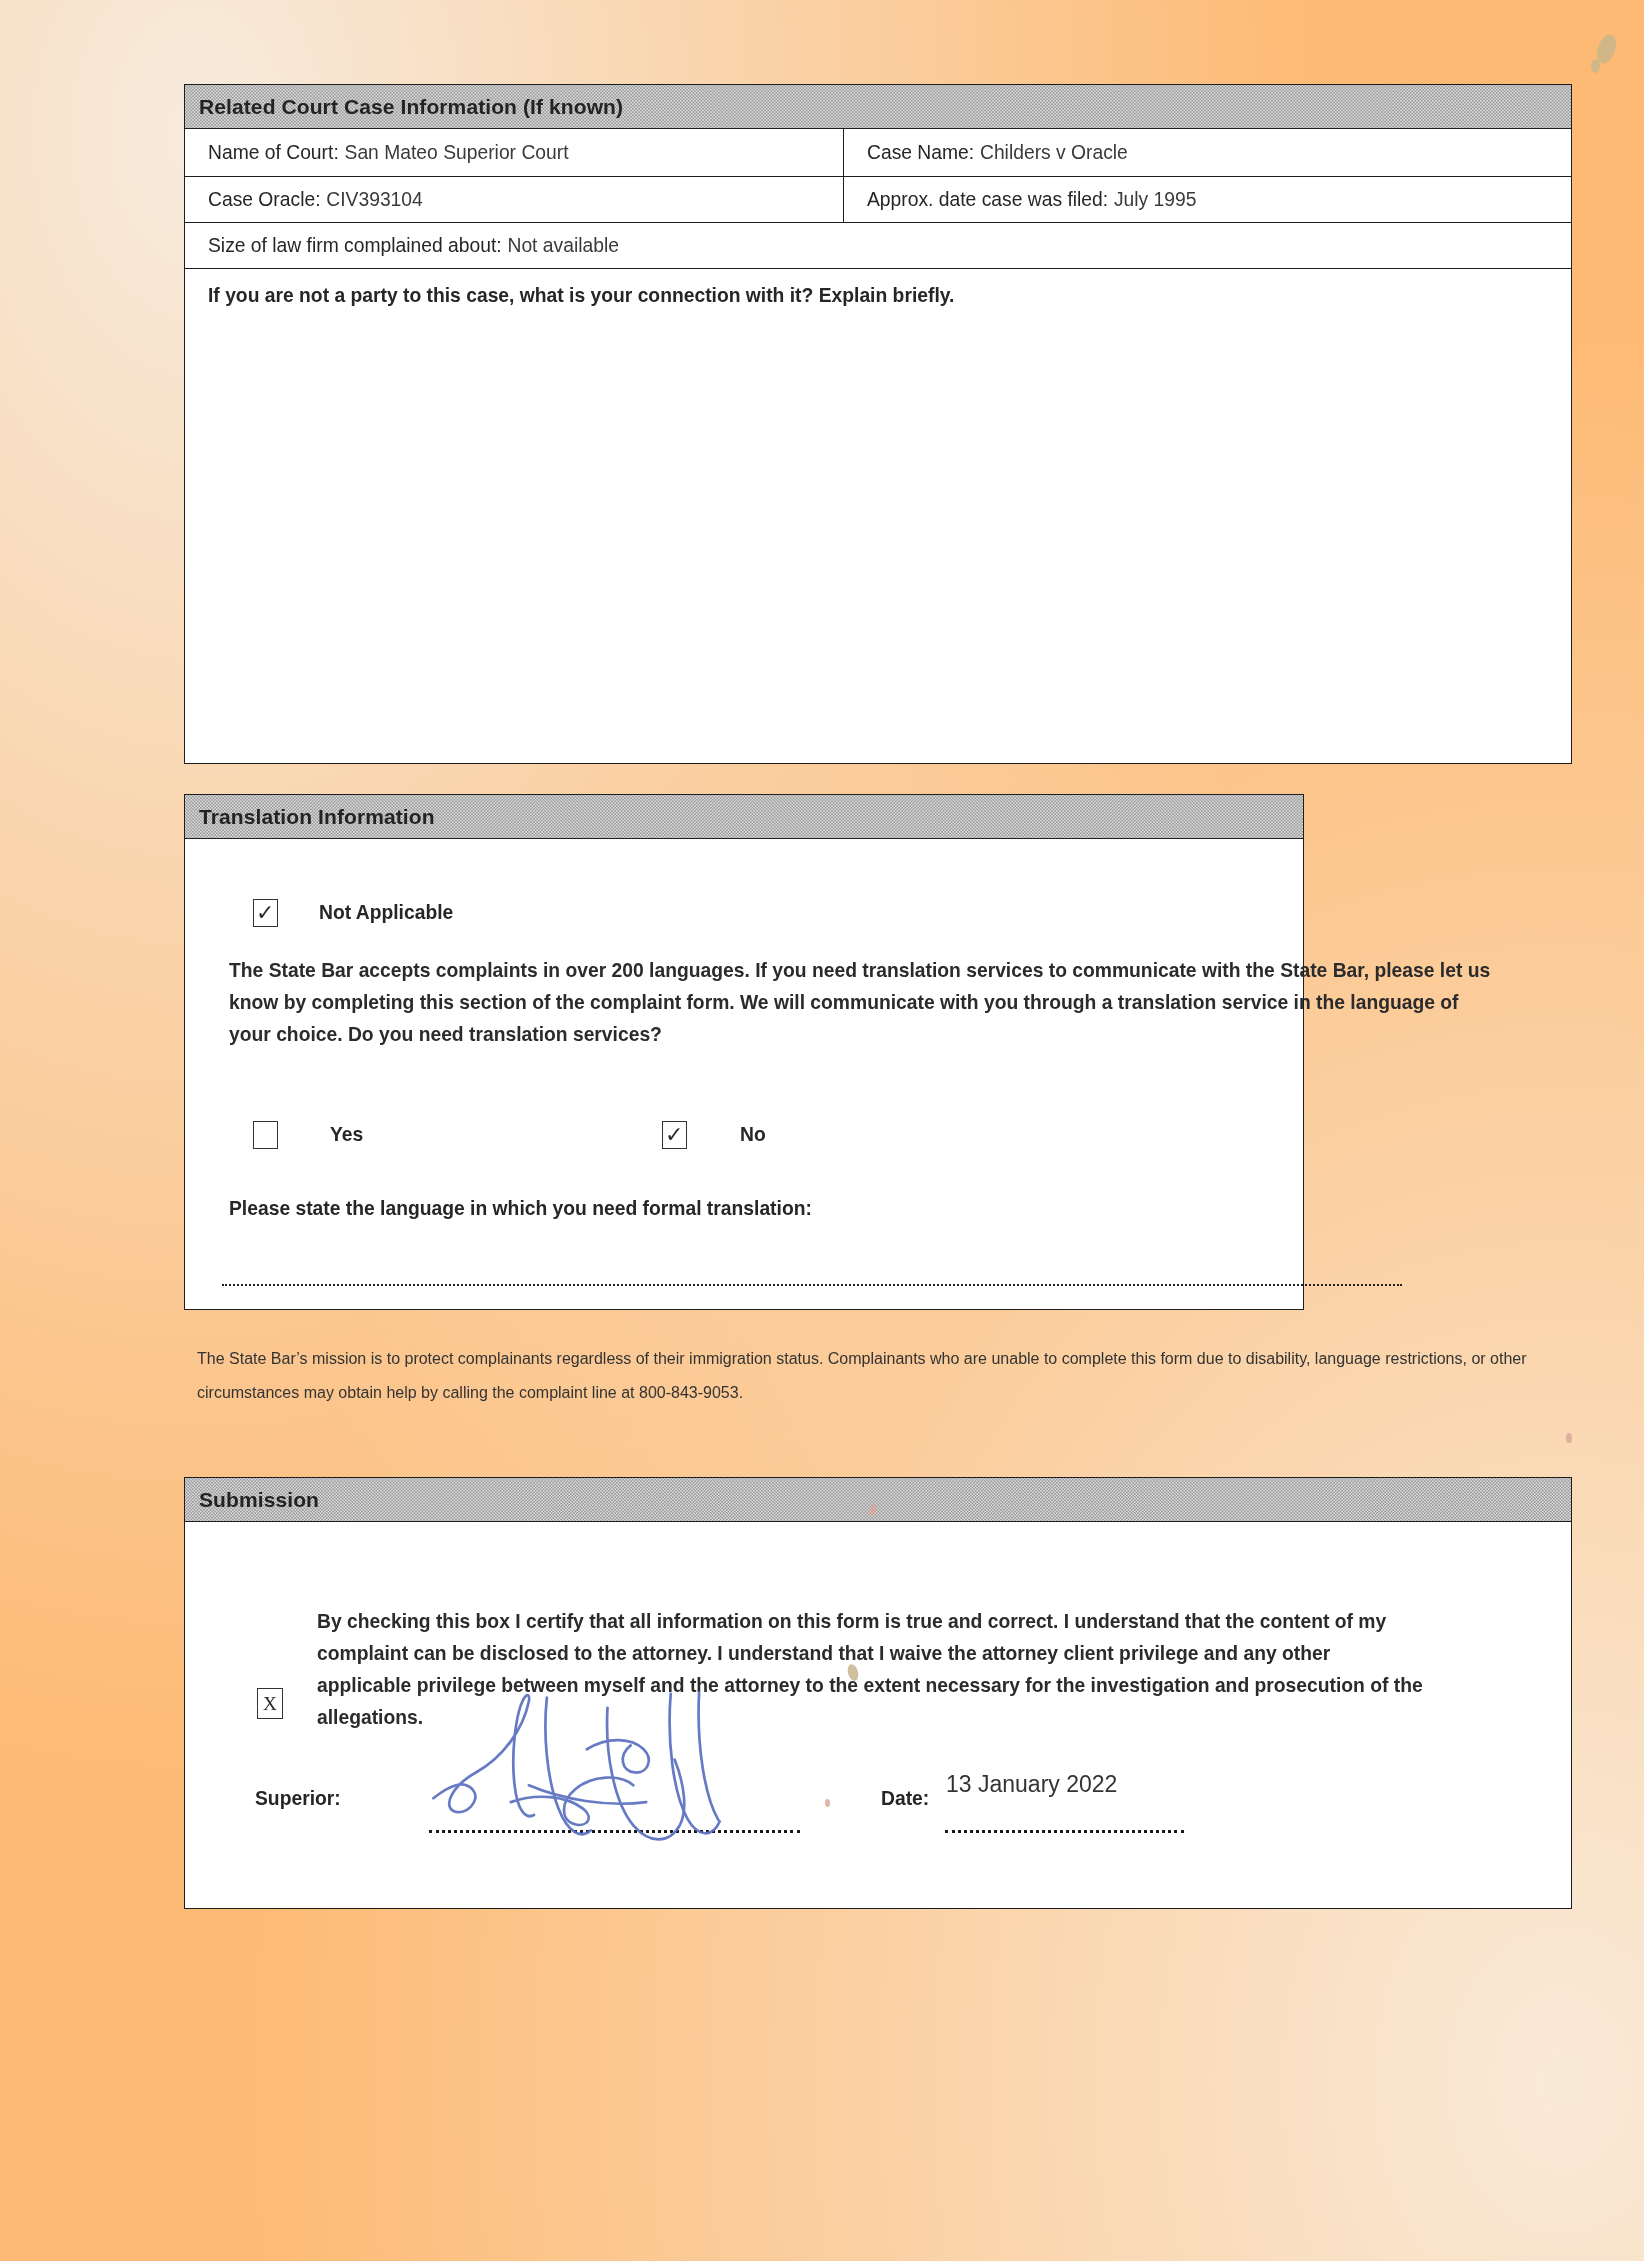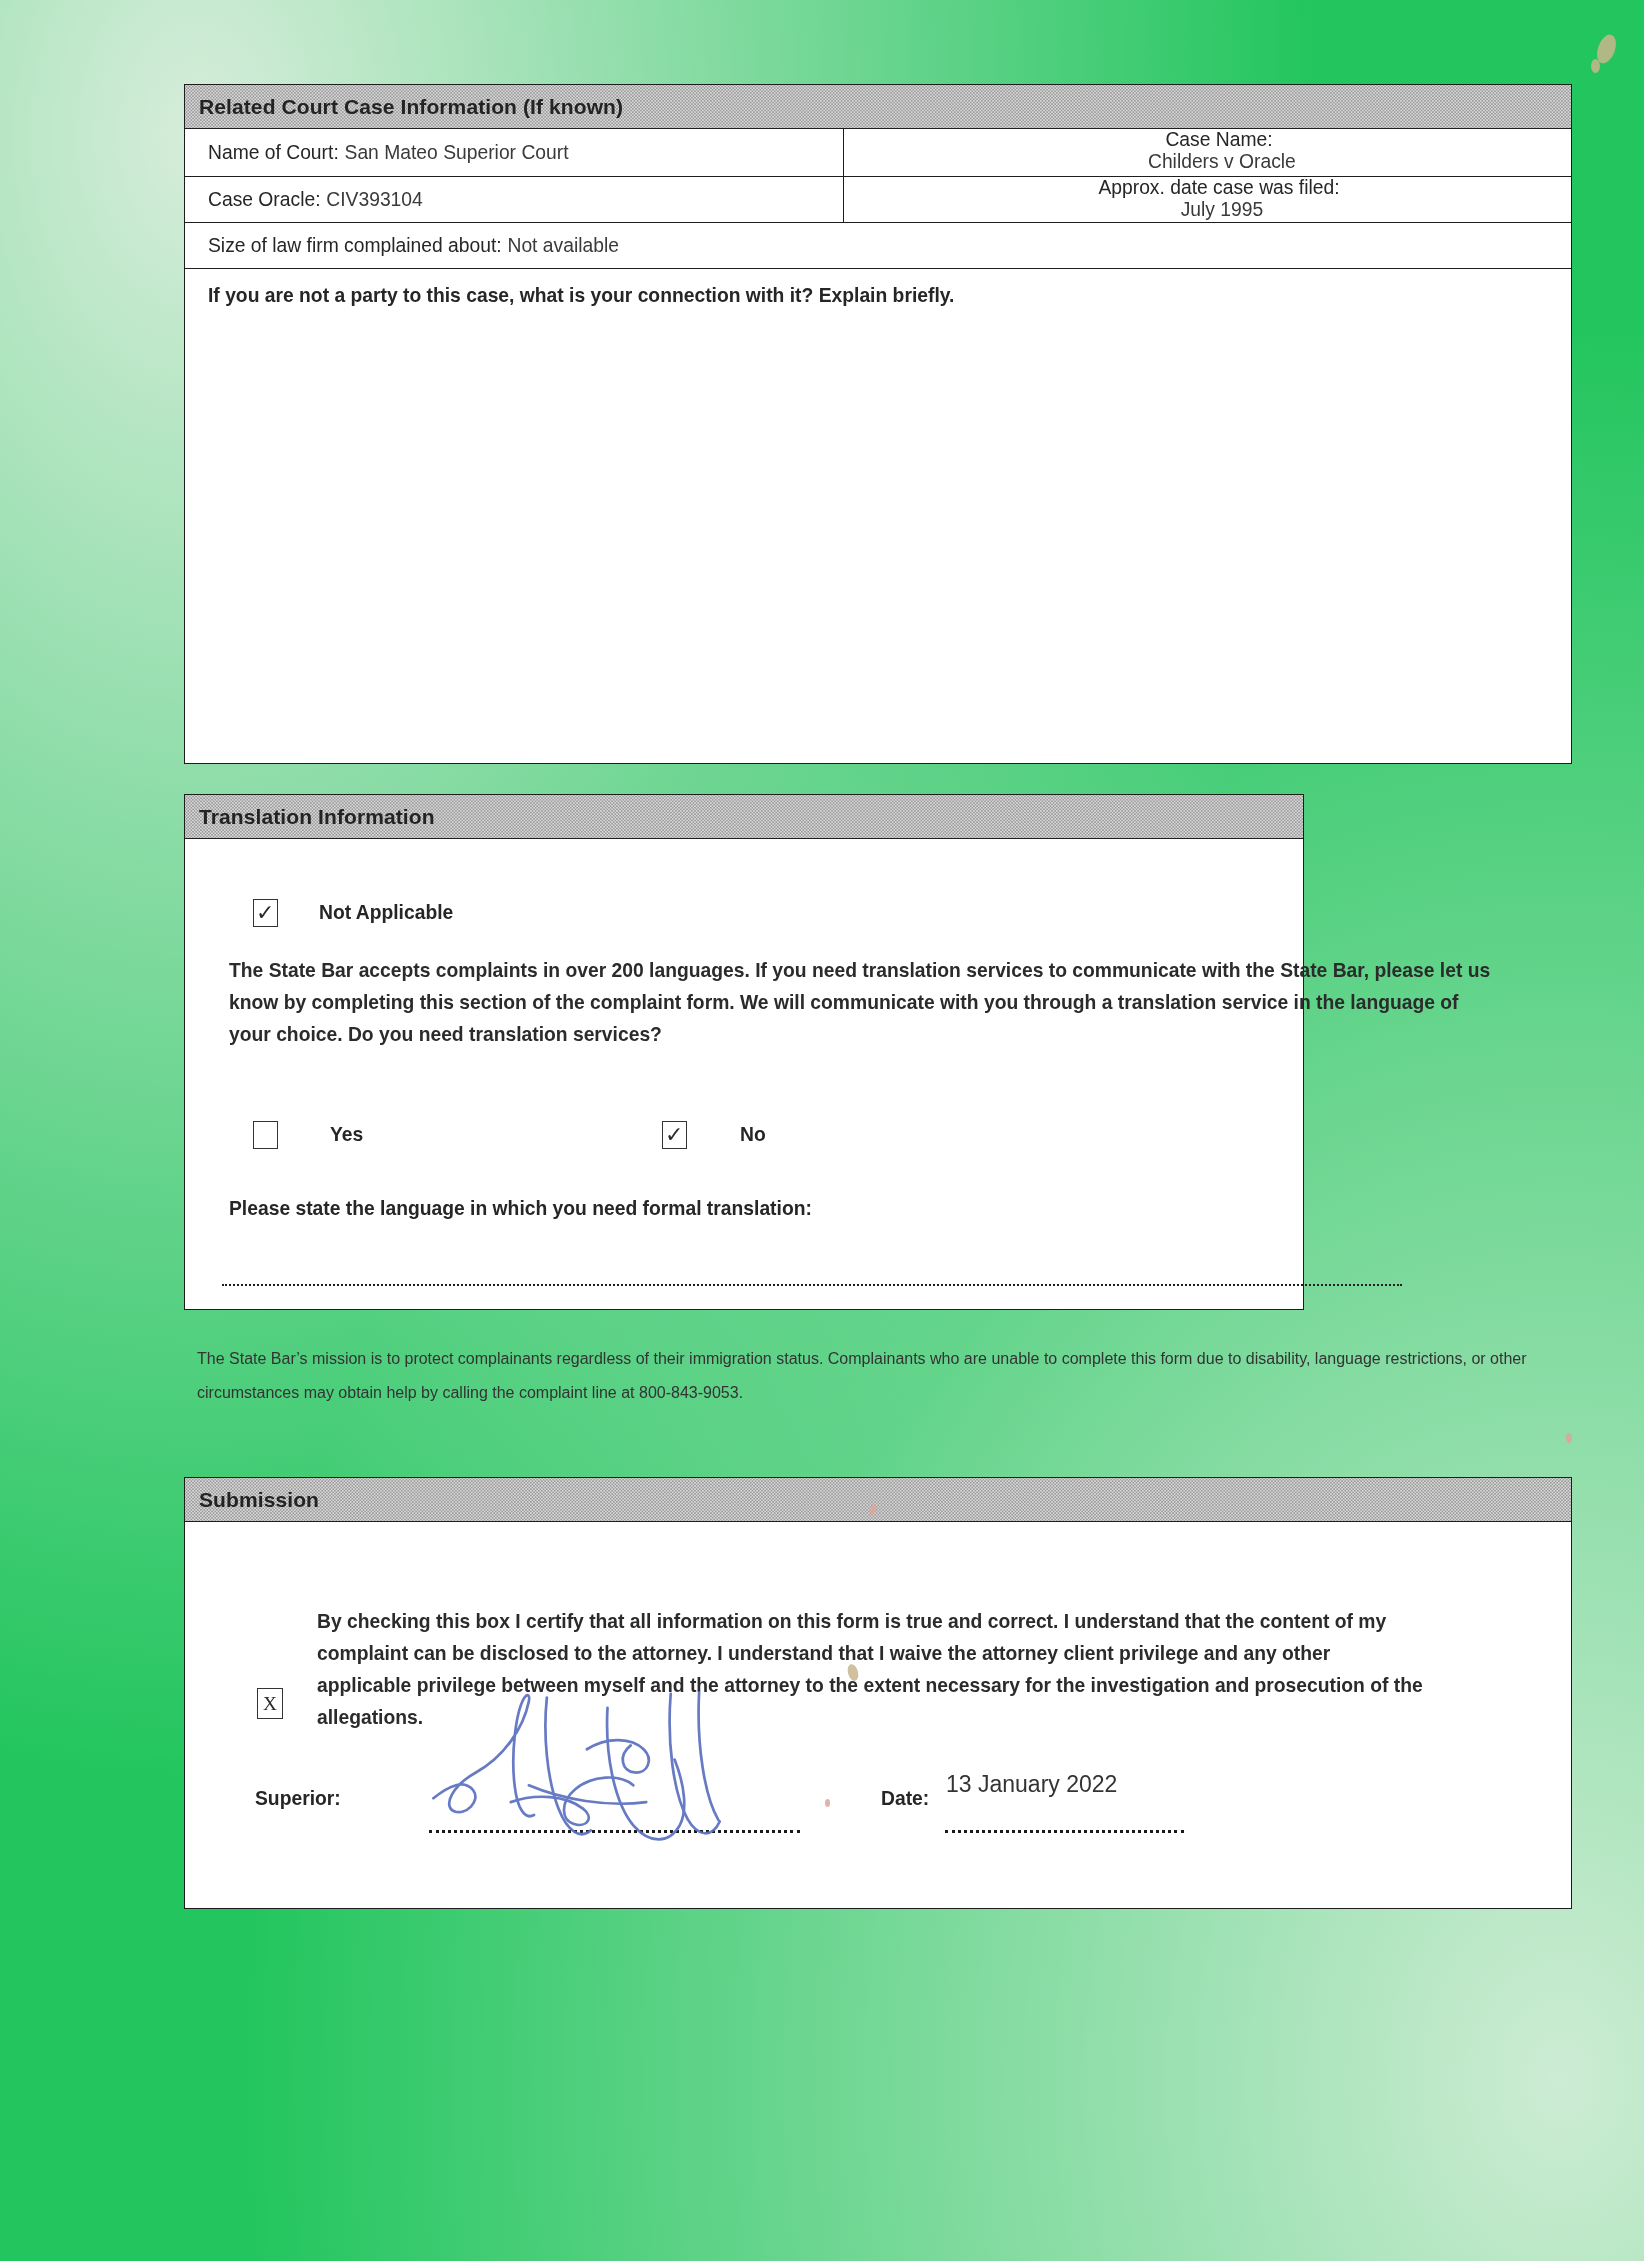--- a/index.html
+++ b/index.html
@@ -14,21 +14,21 @@
     position: relative;
     font-family: "Liberation Sans", sans-serif;
     color: #2b2b2b;
     overflow: hidden;
   }
 
   
   #page {
     position: absolute;
     inset: 0;
-    background: #22c55e;
+    background: #fdba74;
   }
 
   
   .scan-cast {
     position: absolute;
     inset: 0;
     background:
       radial-gradient(ellipse at 12% 6%, rgba(246,244,240,0.85) 0%, rgba(255,255,255,0) 55%),
       radial-gradient(ellipse at 95% 92%, rgba(248,246,241,0.8) 0%, rgba(255,255,255,0) 60%);
     pointer-events: none;
@@ -75,21 +75,21 @@
   .cell {
     position: absolute;
     top: 0;
     bottom: 0;
     display: flex;
     align-items: center;
     padding-left: 23px;
     box-sizing: border-box;
     white-space: nowrap;
   }
-  .cell.right-col { border-left: 1.9px solid #1d1d1d; flex-direction: column; }
+  .cell.right-col { border-left: 1.9px solid #1d1d1d; }
   .lbl {
     font-size: 19.3px;
     font-weight: normal;
     color: #262626;
   }
   .val {
     font-size: 19.3px;
     font-weight: normal;
     color: #3a3a3a;
     margin-left: 5.8px;

